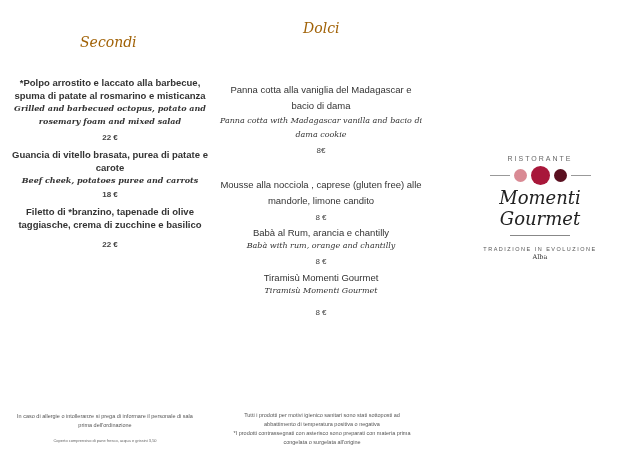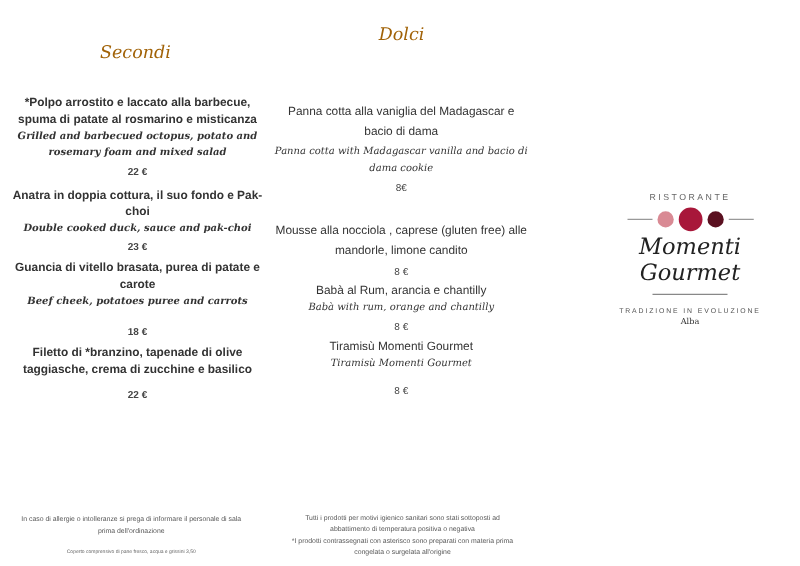--- a/index.html
+++ b/index.html
@@ -4,50 +4,45 @@
 <style>
   html, body { margin:0; padding:0; }
   body { width:640px; height:453px; background:#ffffff; position:relative; overflow:hidden; color:#333; }
   .col { position:absolute; text-align:center; }
   .title { font-family:"DejaVu Serif", serif; font-style:italic; font-size:14px; color:#a16207; position:absolute; }
   .it { font-family:"Liberation Sans", sans-serif; font-size:9.5px; color:#333; line-height:13px; }
   .en { font-family:"DejaVu Serif", serif; font-style:italic; font-size:8px; color:#333; line-height:13px; }
   .price { font-family:"Liberation Sans", sans-serif; font-size:8px; color:#444; line-height:12px; }
   .note { font-family:"Liberation Sans", sans-serif; font-size:5.5px; color:#555; line-height:9px; position:absolute; text-align:center; }
   .tiny { font-family:"Liberation Sans", sans-serif; font-size:4px; color:#666; position:absolute; text-align:center; }
-  .logo { position:absolute; left:474px; top:155px; width:156px; text-align:center; }
+  .logo { position:absolute; left:462px; top:155px; width:156px; text-align:center; }
   .rist { font-family:"Liberation Sans", sans-serif; font-size:7px; letter-spacing:2px; color:#666; }
   .brand { font-family:"DejaVu Serif", serif; font-style:italic; font-size:18px; color:#222; margin-top:2px; }
   .tag { font-family:"Liberation Sans", sans-serif; font-size:5.5px; letter-spacing:1.5px; color:#555; margin-top:10px; }
   .city { font-family:"DejaVu Serif", serif; font-size:6.5px; color:#333; margin-top:1px; }
   .circles { display:flex; justify-content:center; align-items:center; gap:4px; margin-top:4px; position:relative; }
   .circ { border-radius:50%; display:inline-block; }
   .line { height:1px; background:#999; width:20px; display:inline-block; }
   .hr { height:1px; background:#888; width:60px; margin:6px auto 0; }
 </style>
 </head>
 <body>
 
 <div class="title" style="left:80px;top:34px;">Secondi</div>
 
 <div class="col" style="left:10px;top:76px;width:200px;font-weight:bold;">
   <div>
     <div class="it">*Polpo arrostito e laccato alla barbecue, spuma di patate al rosmarino e misticanza</div>
     <div class="en">Grilled and barbecued octopus, potato and rosemary foam and mixed salad</div>
     <div class="price" style="margin-top:4px">22 €</div>
   </div>
-  <div style="margin-top:6px">
-    <div class="it">Anatra in doppia cottura, il suo fondo e Pak-choi</div>
-    <div class="en">Double cooked duck, sauce and pak-choi</div>
-    <div class="price" style="margin-top:3px">23 €</div>
-  </div>
   <div style="margin-top:4px">
     <div class="it">Guancia di vitello brasata, purea di patate e carote</div>
     <div class="en">Beef cheek, potatoes puree and carrots</div>
-    <div class="price" style="margin-top:13px">18 €</div>
+    <div class="price" style="margin-top:2px">18 €</div>
   </div>
   <div style="margin-top:4px">
     <div class="it">Filetto di *branzino, tapenade di olive taggiasche, crema di zucchine e basilico</div>
     <div class="price" style="margin-top:8px">22 €</div>
   </div>
 </div>
 
 <div class="note" style="left:15px;top:412px;width:180px;">In caso di allergie o intolleranze si prega di informare il personale di sala prima dell'ordinazione</div>
 <div class="tiny" style="left:30px;top:438px;width:150px;">Coperto comprensivo di pane fresco, acqua e grissini 3,50</div>
 

